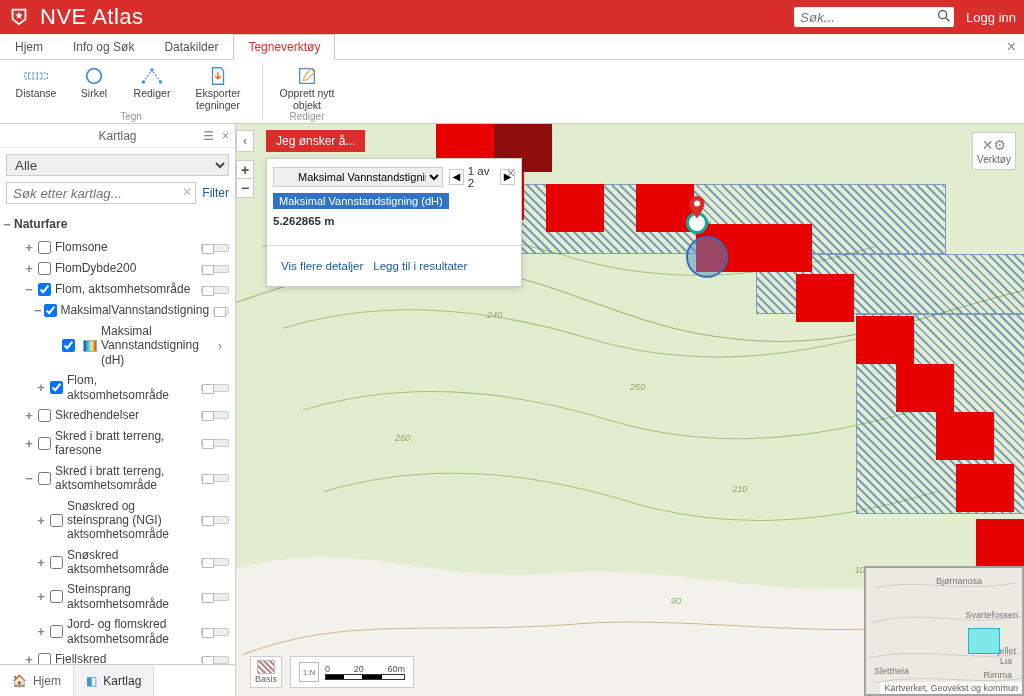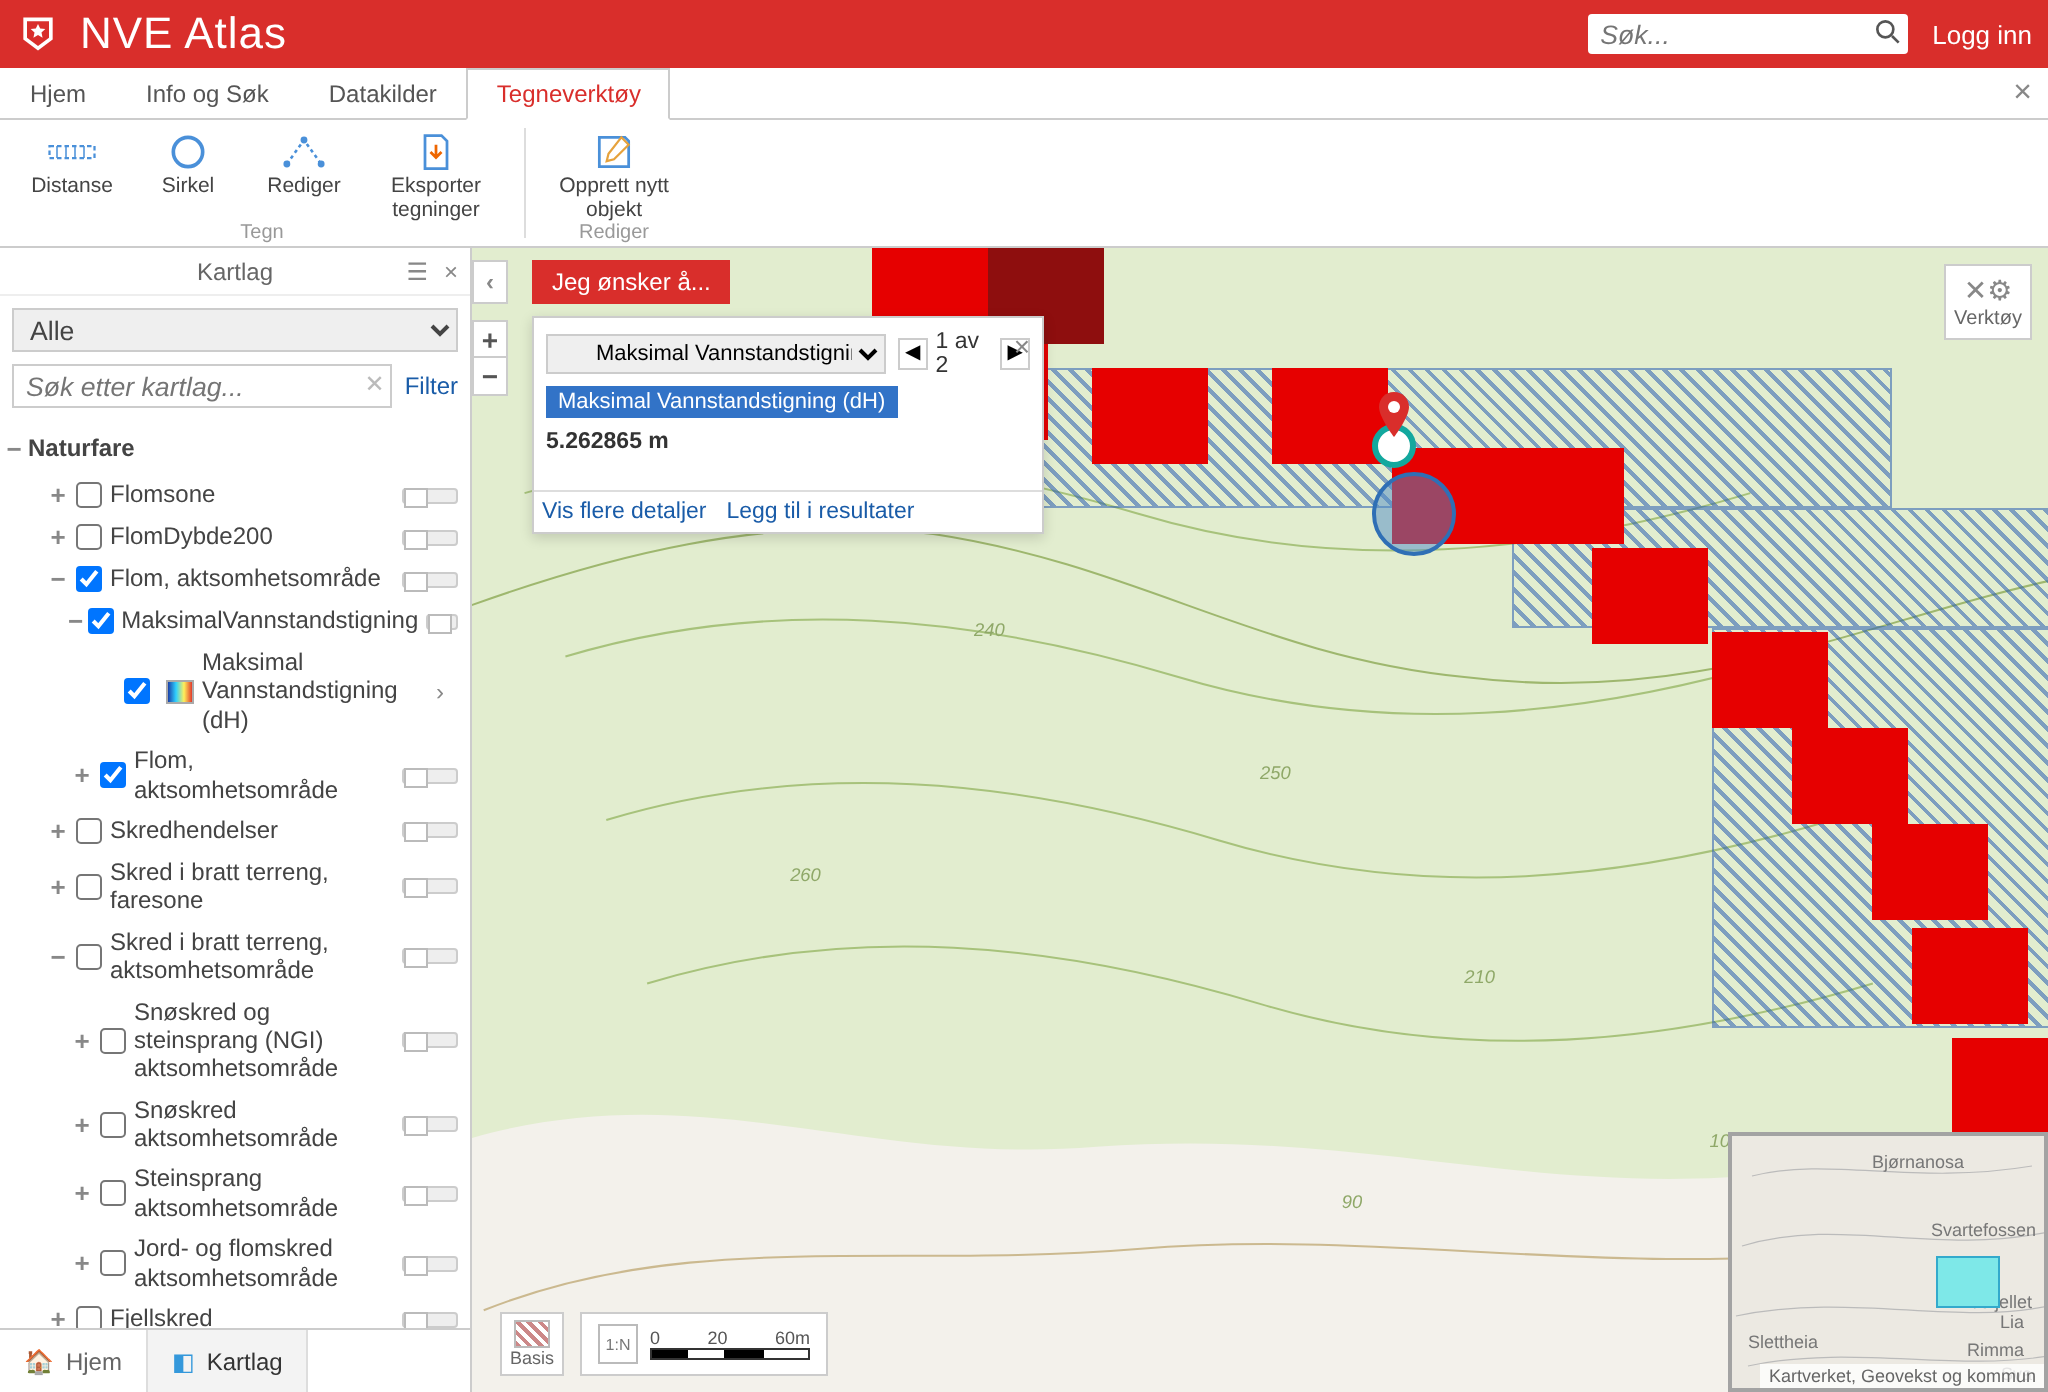--- a/index.html
+++ b/index.html
@@ -99,21 +99,21 @@
   .popup { position:absolute; left:30px; top:34px; width:256px; background:#fff; border:1px solid #ccc; box-shadow:0 2px 6px rgba(0,0,0,.15); font-size:11.5px; }
   .popup-hdr { display:flex; align-items:center; padding:6px 6px 4px; gap:6px; }
   .popup-hdr select { min-width:140px; height:20px; border:1px solid #ccc; font-size:11px;padding-left:20px; }
   .popup-hdr .pager { margin-left:auto; display:flex; align-items:center; gap:4px; }
   .popup-hdr .pager button { width:16px; height:16px; border:1px solid #ccc; background:#fff; cursor:pointer; line-height:14px; font-size:10px; }
   .popup-hdr .close { position:absolute; right:6px; top:6px; cursor:pointer; color:#888; font-size:14px; }
   .popup-tag { display:inline-block; background:#3273c7; color:#fff; padding:2px 6px; margin:0 6px 6px; font-size:11px; }
   .popup-body { padding:0 6px 8px; }
   .popup-body .val { font-weight:bold; margin-bottom:10px; }
   .popup-body .formula { font-style:italic; color:#555; }
-  .popup-footer { border-top:1px solid #ddd; padding:4px; display:flex; gap:10px; }
+  .popup-footer { border-top:1px solid #ddd; padding:14px; display:flex; gap:10px; }
   .popup-footer a { color:#1a5ca8; cursor:pointer; }
 
   
   .basis-btn { position:absolute; left:14px; bottom:8px; width:32px; height:32px; background:#fff; border:1px solid #ccc; display:flex; flex-direction:column; align-items:center; justify-content:center; cursor:pointer; }
   .basis-btn .swatch { width:18px; height:14px; background:repeating-linear-gradient(45deg,#c88 0 2px,#fff 2px 4px); border:1px solid #bbb; }
   .basis-btn .lbl { font-size:9px; color:#666; }
   .scale-ctl { position:absolute; left:54px; bottom:8px; height:32px; background:#fff; border:1px solid #ccc; display:flex; align-items:center; gap:6px; padding:0 8px; }
   .scale-ctl .knob { width:20px; height:20px; border:1px solid #bbb; font-size:8px; color:#777; display:flex; align-items:center; justify-content:center; }
   .scale-bar { display:flex; flex-direction:column; align-items:center; }
   .scale-bar .bar { width:80px; height:6px; background:linear-gradient(90deg,#000 0 18px,#fff 18px 36px,#000 36px 56px,#fff 56px 80px); border:1px solid #333; }

